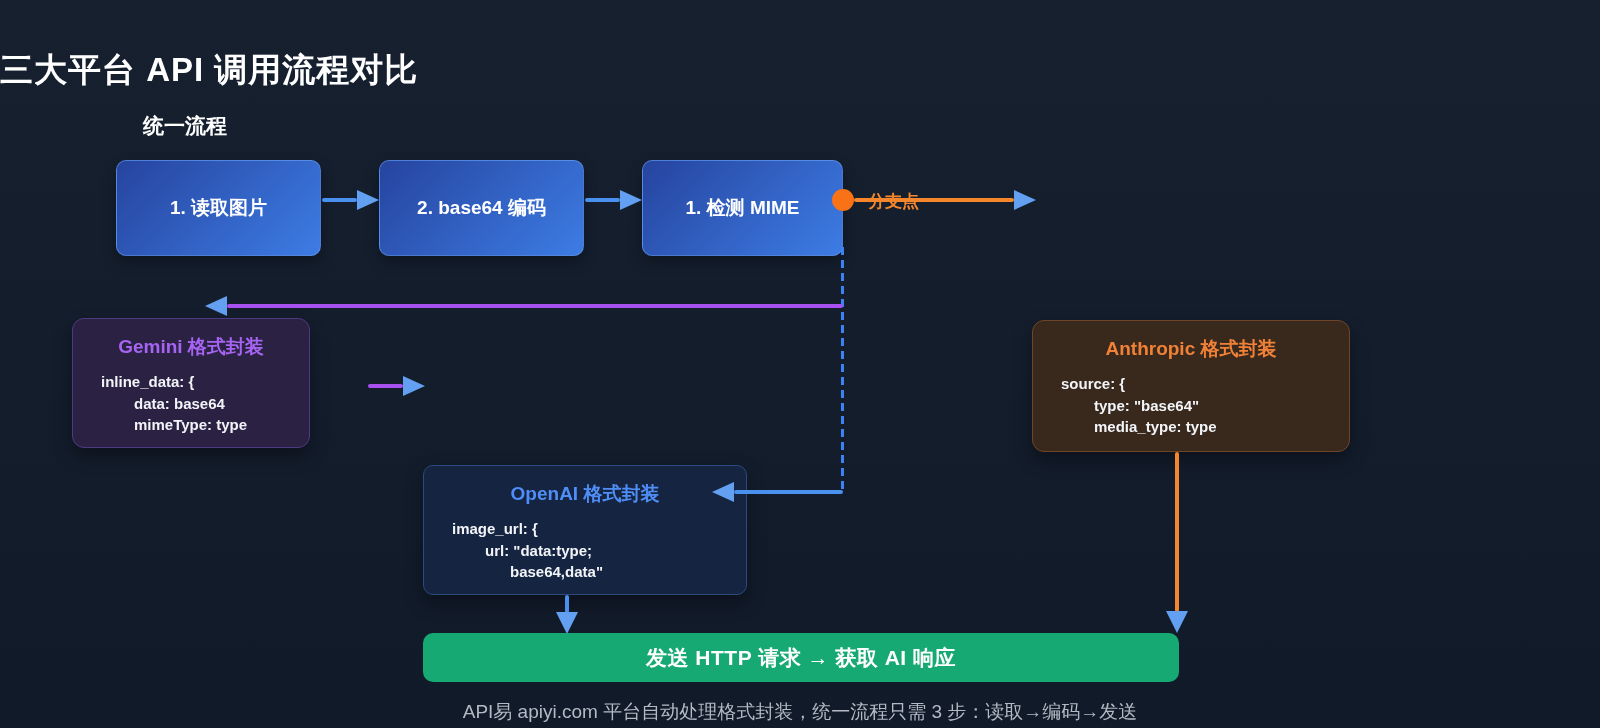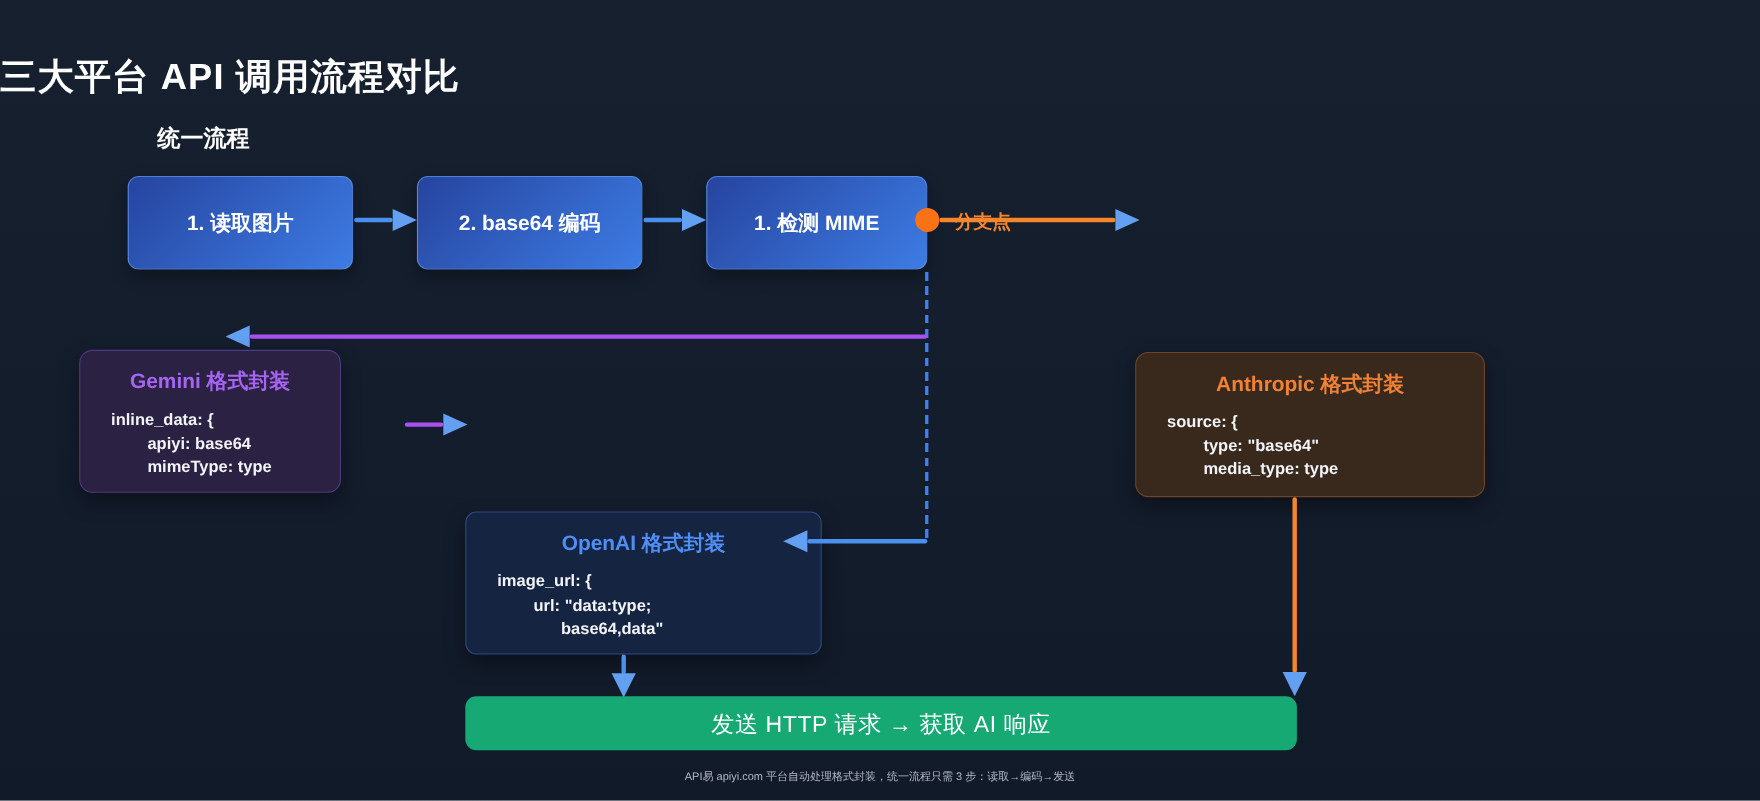--- a/index.html
+++ b/index.html
@@ -17,21 +17,21 @@
   .title {
     position: absolute; top: 26px; left: 0; width: 100%;
     text-align: left;
     font-size: 33px; font-weight: bold; letter-spacing: 1px; margin-top: 22px;
   }
   .section-label {
     position: absolute; left: 143px; top: 112px;
     font-size: 21px; font-weight: bold;
   }
   .step {
-    position: absolute; top: 160px; height: 85px;
+    position: absolute; top: 160px; height: 96px;
     display: flex; align-items: center; justify-content: center;
     background: linear-gradient(135deg, var(--step-gradient-a, #26449f) 0%, var(--step-gradient-b, #3d7ce4) 100%);
     border: 1.5px solid rgba(106,160,240,0.55);
     border-radius: 10px;
     font-size: 19px; font-weight: bold;
     box-shadow: 0 6px 14px rgba(0,0,0,0.30);
   }
   .hline { position: absolute; height: 4px; border-radius: 2px; background: var(--line-blue, #4a90ee); }
   .vline { position: absolute; width: 4px; border-radius: 2px; background: var(--line-blue, #4a90ee); }
   .hline.purple { background: var(--line-purple, #a850f0); }
@@ -76,26 +76,26 @@
   .card.gemini .card-title { color: var(--gemini-accent, #a664f2); }
   .card.openai { background: var(--openai-bg, #152440); border: 1.5px solid var(--openai-border, #2c4a80); border-radius: 10px; }
   .card.openai .card-title { color: var(--openai-accent, #4f8ef7); }
   .card.anthropic { background: var(--anthropic-bg, #38291c); border: 1.5px solid var(--anthropic-border, #6e4528); }
   .card.anthropic .card-title { color: var(--anthropic-accent, #f08137); }
   .result {
     position: absolute; left: 423px; top: 633px; width: 756px; height: 49px;
     background: var(--result-green, #17a974);
     border-radius: 10px;
     display: flex; align-items: center; justify-content: center;
-    font-size: 21px; font-weight: normal; letter-spacing: 0.5px;
+    font-size: 21px; font-weight: bold; letter-spacing: 0.5px;
   }
   .footer {
     position: absolute; top: 699px; left: 0; width: 100%;
     text-align: center;
-    font-size: 10px; color: var(--footer-text, #b3bac4);
+    font-size: 19px; color: var(--footer-text, #b3bac4);
   }
 </style>
 </head>
 <body>
 
 <div class="canvas">
 
   <h1 class="title">三大平台 API 调用流程对比</h1>
 
   <div class="section-label">统一流程</div>
@@ -122,21 +122,21 @@
 
   <div class="dashed-v" style="left:841px;top:247px;height:245px;"></div>
 
   <div class="hline purple" style="left:227px;top:304px;width:616px;"></div>
   <div class="tri-l" style="left:205px;top:296px;"></div>
 
   <div class="card gemini" style="left:72px;top:318px;width:238px;height:130px;">
     <div class="card-title">Gemini 格式封装</div>
     <div class="card-code">
       <div class="code-line">inline_data: {</div>
-      <div class="code-line ind1">apiyi: base64</div>
+      <div class="code-line ind1">data: base64</div>
       <div class="code-line ind1">mimeType: type</div>
     </div>
   </div>
 
   <div class="hline purple" style="left:368px;top:384px;width:35px;"></div>
   <div class="tri-r" style="left:403px;top:376px;"></div>
 
   <div class="card anthropic" style="left:1032px;top:320px;width:318px;height:132px;">
     <div class="card-title">Anthropic 格式封装</div>
     <div class="card-code">

